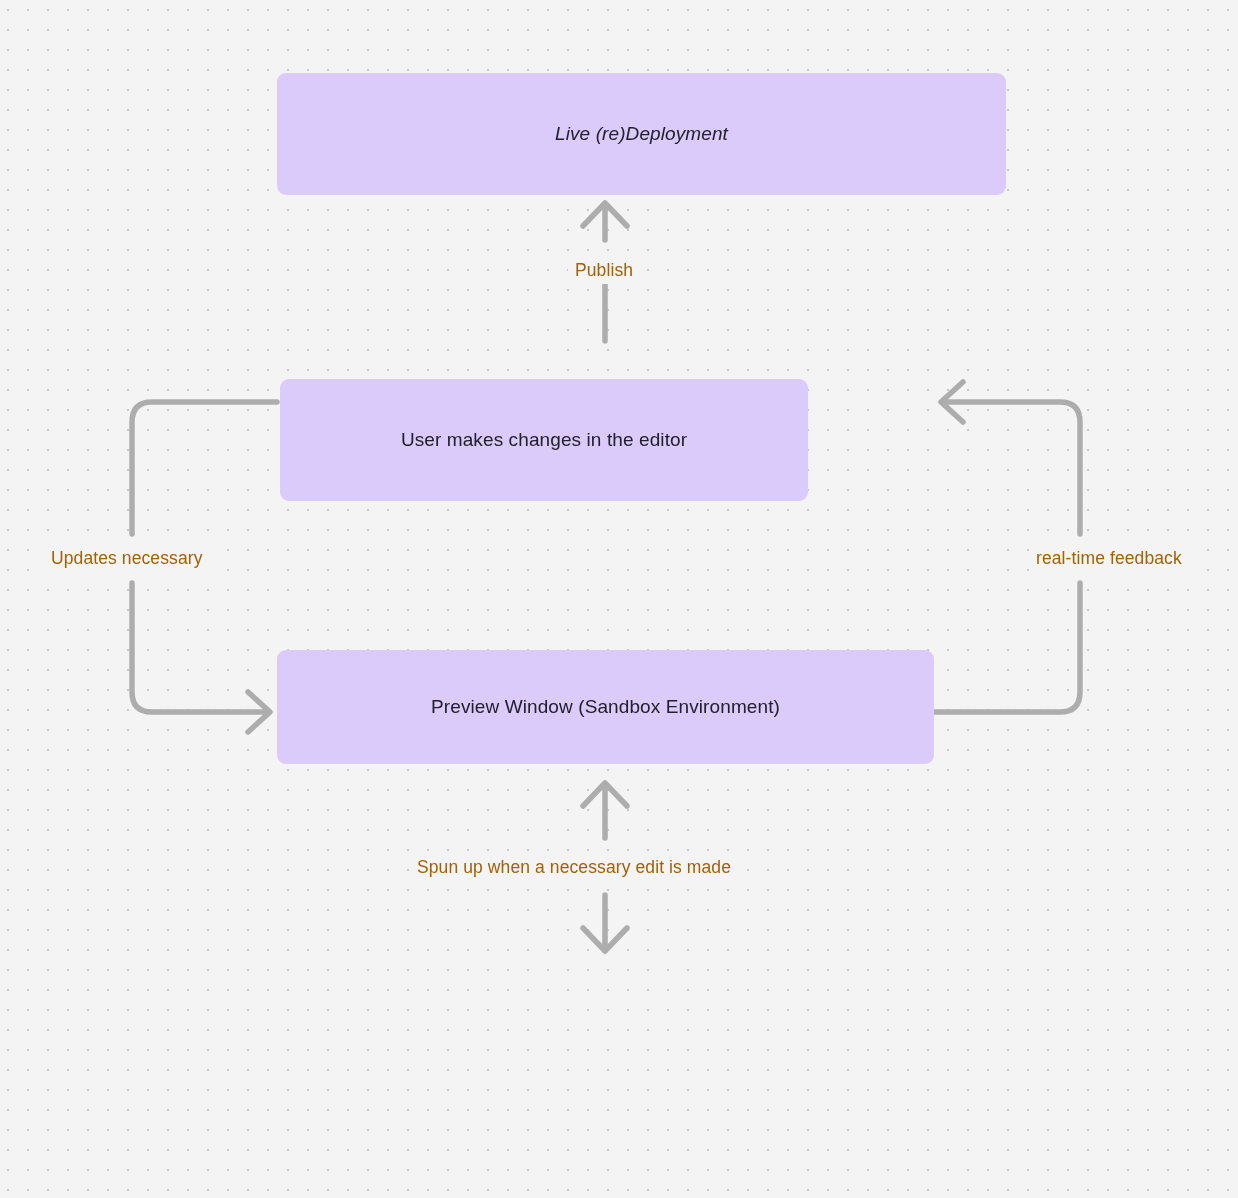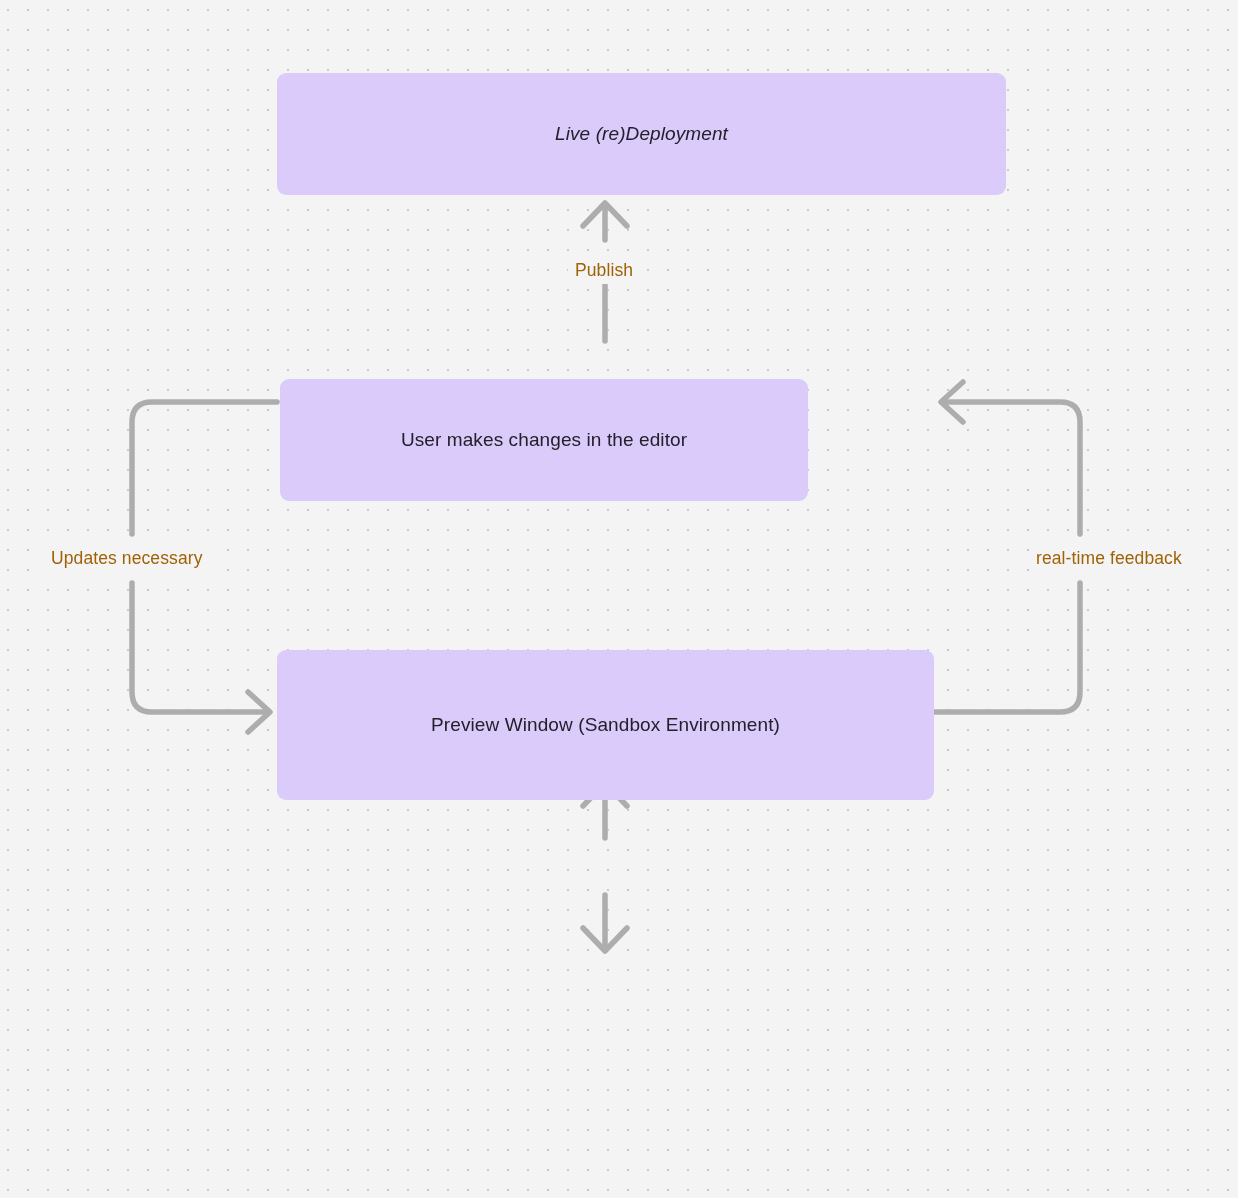--- a/index.html
+++ b/index.html
@@ -52,21 +52,21 @@
     padding: 6px 18px;
   }
 
   .node-label {
     display: block;
     white-space: nowrap;
   }
 
   #node-live-deployment  { left: 277px; top: 73px;  width: 729px; height: 122px; font-style: italic; }
   #node-user-edits       { left: 280px; top: 341px; width: 528px; height: 122px; margin-top: 38px; }
-  #node-preview-window   { left: 277px; top: 650px; width: 657px; height: 150px; }
+  #node-preview-window   { left: 277px; top: 650px; width: 657px; height: 114px; }
   #node-dev-server       { left: 277px; top: 959px; width: 657px; height: 122px; }
 
   
   .edge-label {
     position: absolute;
     color: #a16207;
     font-size: 17.5px;
     letter-spacing: 0.1px;
     white-space: nowrap;
     background-color: #f4f4f4;
@@ -126,14 +126,15 @@
     <span class="node-label">Preview Window (Sandbox Environment)</span>
   </div>
 
 
   <div class="edge-label" id="label-publish">Publish</div>
 
   <div class="edge-label" id="label-updates">Updates necessary</div>
 
   <div class="edge-label" id="label-realtime">real-time feedback</div>
 
+  <div class="edge-label" id="label-spun-up">Spun up when a necessary edit is made</div>
 
 </div>
 
 </body></html>

